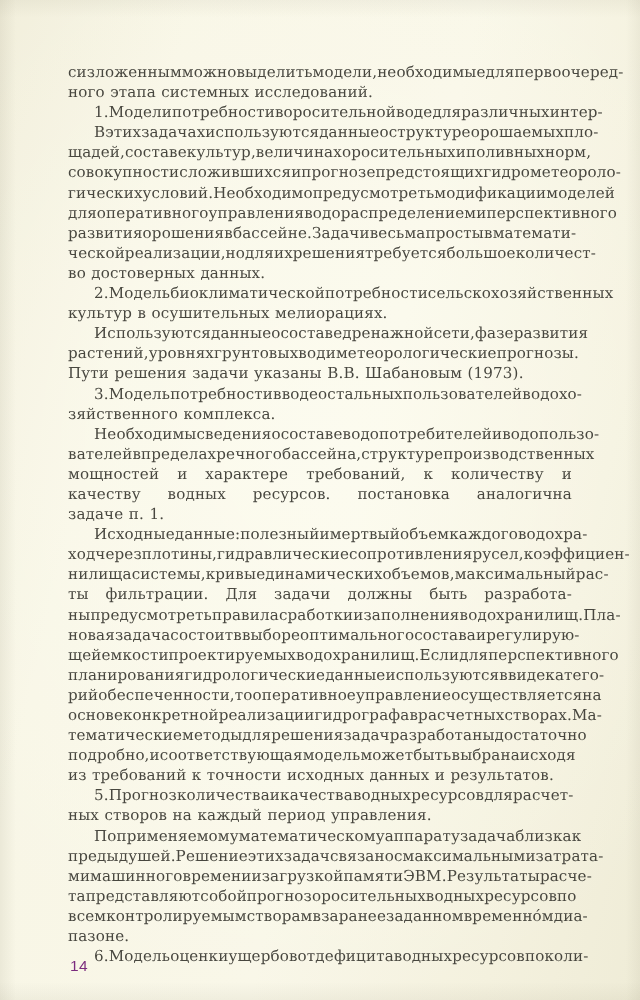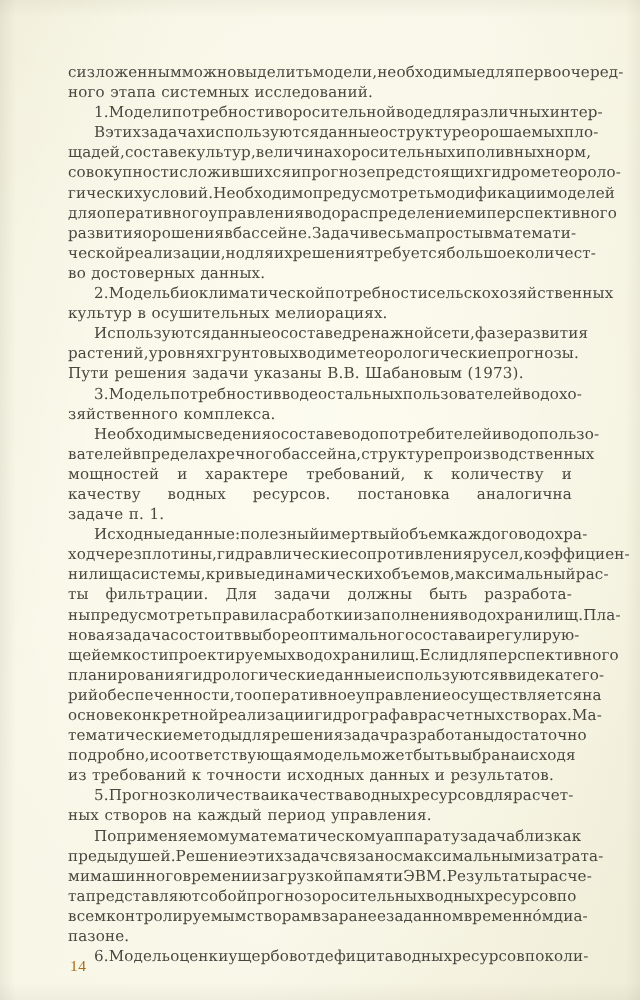--- a/index.html
+++ b/index.html
@@ -66,22 +66,22 @@
 
   
   .line.ind { padding-left: 26px; }
   .line.ind.j { padding-left: 26px; }
 
   .pagenum {
     position: absolute;
     left: 70px;
     top: 957px;
     font-size: 15.5px;
-    color: #a16207;
-    font-family: Liberation Serif, serif;
+    color: #701a75;
+    font-family: Liberation Sans, sans-serif;
     letter-spacing: 0.4px;
     opacity: 0.92;
   }
 </style>
 </head>
 <body>
 
 <div class="paper"></div>
 
 <div class="text-block" id="text-block">

